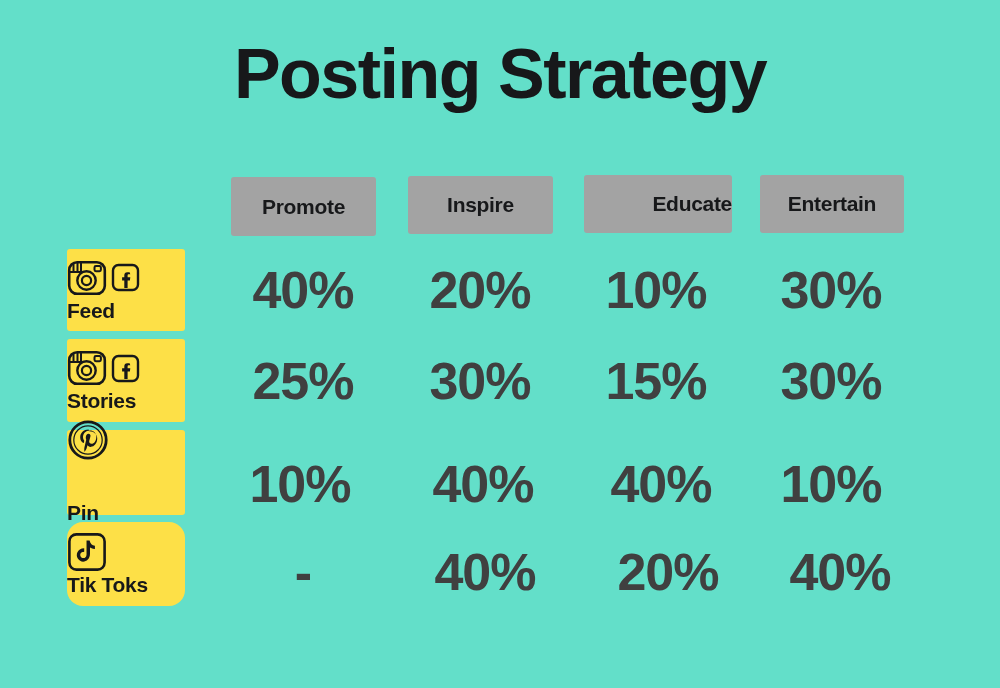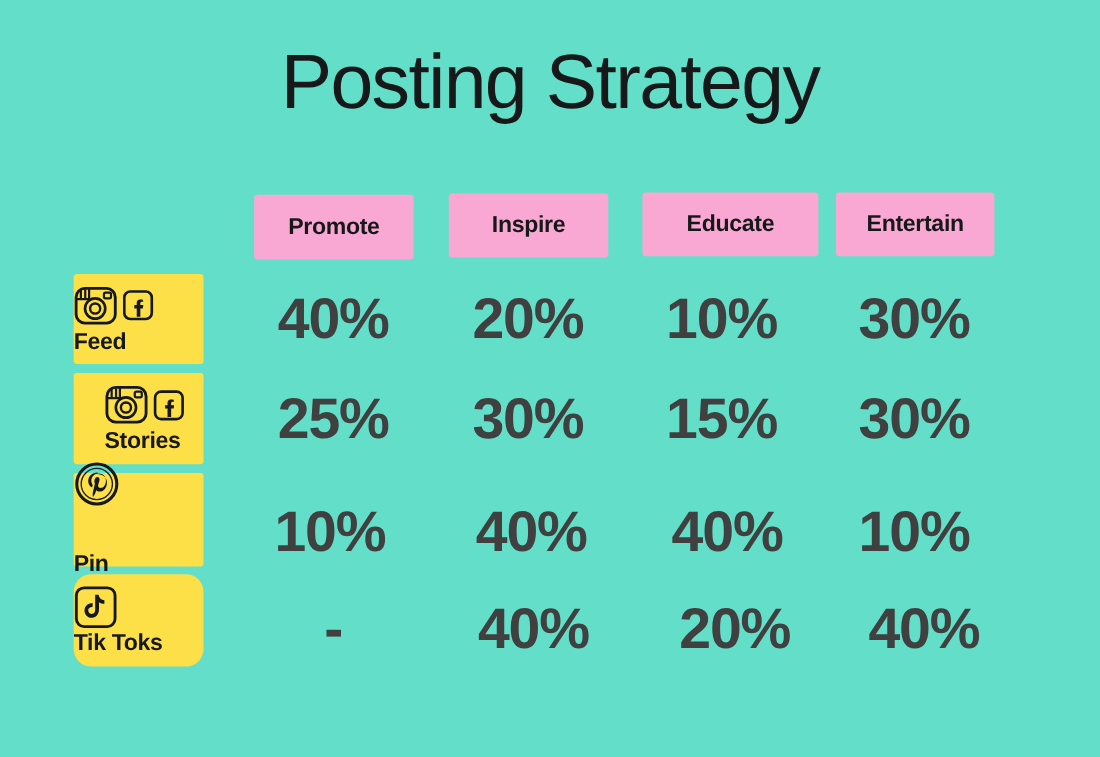--- a/index.html
+++ b/index.html
@@ -18,66 +18,66 @@
 
   
   .title {
     position: absolute;
     left: 0;
     top: 34px;
     width: 1000px;
     text-align: center;
     font-size: 70px;
     line-height: 80px;
-    font-weight: 400;
+    font-weight: 700;
     letter-spacing: -1.5px;
     color: #17181a;
   }
 
   
   .header-row {
     position: absolute;
     left: 0;
     top: 0;
     width: 1000px;
     height: 240px;
   }
   .header-card {
     position: absolute;
-    background: #f9a8d4;
+    background: #a3a3a3;
     border-radius: 3px;
     display: flex;
     align-items: center;
     justify-content: center;
     font-size: 21px;
     font-weight: 700;
     letter-spacing: -0.3px;
     color: #17181a;
     box-sizing: border-box;
   }
   .hc0 { left: 231px; top: 177px; width: 145px; height: 59px; }
   .hc1 { left: 408px; top: 176px; width: 145px; height: 58px; }
-  .hc2 { left: 584px; top: 175px; width: 160px; height: 58px; }
+  .hc2 { left: 584px; top: 175px; width: 148px; height: 58px; justify-content: flex-end; }
   .hc3 { left: 760px; top: 175px; width: 144px; height: 58px; align-items: center; }
 
   
   .rowlabel-card {
     position: absolute;
     left: 67px;
     width: 118px;
     background: #fde047;
     border-radius: 3px;
     display: flex;
     flex-direction: column;
     align-items: flex-start;
     justify-content: center;
     box-sizing: border-box;
   }
   .rl0 { top: 249px; height: 82px; }
-  .rl1 { top: 339px; height: 83px; padding-left: 28px; }
+  .rl1 { top: 339px; height: 83px; }
   .rl2 { top: 430px; height: 85px; gap: 40px; }
   .rl3 { top: 522px; height: 84px; border-radius: 16px; }
 
   .rowlabel-icons {
     display: flex;
     align-items: center;
     justify-content: center;
     gap: 4px;
     height: 40px;
   }

